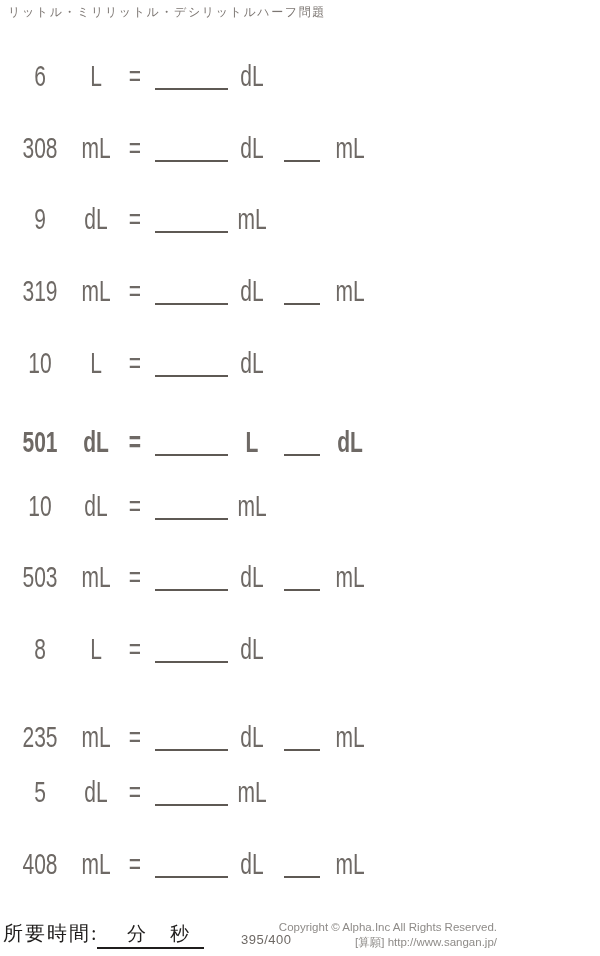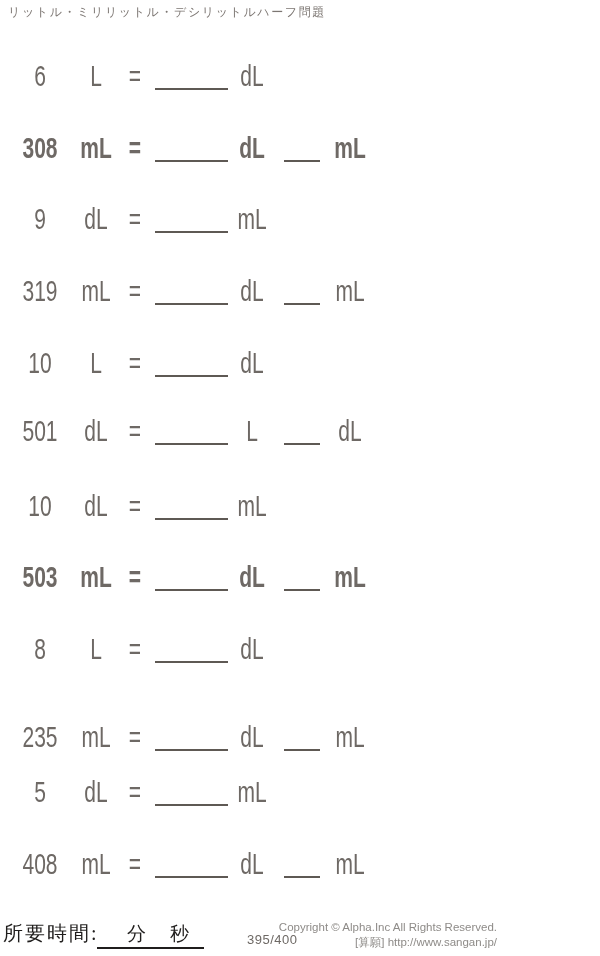--- a/index.html
+++ b/index.html
@@ -57,21 +57,21 @@
     border-bottom:2px solid var(--black);
   }
   .min,.sec{
     position:absolute;top:2px;
     font-family:"Liberation Serif",serif;
     font-size:19px;color:var(--black);
   }
   .min{left:30px;}
   .sec{left:73px;}
   .page-num{
-    position:absolute;left:247px;top:932px;
+    position:absolute;left:241px;top:932px;
     font-size:13px;letter-spacing:0.5px;
     color:var(--ink);
   }
   .copyright{
     position:absolute;right:7px;top:920px;
     font-size:11.5px;line-height:14px;
     color:var(--gray);text-align:left;white-space:nowrap;
   }
   .site{
     position:absolute;right:7px;top:935px;
@@ -88,21 +88,21 @@
 
   <div id="problems">
       <div class="row" style="top: 58px;">
       <span class="num ink">6</span>
       <span class="unit1 ink">L</span>
       <span class="eq ink">=</span>
       <span class="blank blank1"></span>
       <span class="unit2 ink">dL</span>
 
     </div>
-      <div class="row" style="top: 129.64px; font-weight: bold;">
+      <div class="row" style="top: 129.64px;">
       <span class="num ink">308</span>
       <span class="unit1 ink">mL</span>
       <span class="eq ink">=</span>
       <span class="blank blank1"></span>
       <span class="unit2 ink">dL</span>
       <span class="blank blank2"></span>
       <span class="unit3 ink">mL</span>
     </div>
       <div class="row" style="top: 201.28px;">
       <span class="num ink">9</span>
@@ -122,38 +122,38 @@
       <span class="unit3 ink">mL</span>
     </div>
       <div class="row" style="top: 344.56px;">
       <span class="num ink">10</span>
       <span class="unit1 ink">L</span>
       <span class="eq ink">=</span>
       <span class="blank blank1"></span>
       <span class="unit2 ink">dL</span>
 
     </div>
-      <div class="row" style="top: 413px;">
+      <div class="row" style="top: 424px; font-weight: bold;">
       <span class="num ink">501</span>
       <span class="unit1 ink">dL</span>
       <span class="eq ink">=</span>
       <span class="blank blank1"></span>
       <span class="unit2 ink">L</span>
       <span class="blank blank2"></span>
       <span class="unit3 ink">dL</span>
     </div>
       <div class="row" style="top: 487.84px;">
       <span class="num ink">10</span>
       <span class="unit1 ink">dL</span>
       <span class="eq ink">=</span>
       <span class="blank blank1"></span>
       <span class="unit2 ink">mL</span>
 
     </div>
-      <div class="row" style="top: 559.48px; font-weight: bold;">
+      <div class="row" style="top: 559.48px;">
       <span class="num ink">503</span>
       <span class="unit1 ink">mL</span>
       <span class="eq ink">=</span>
       <span class="blank blank1"></span>
       <span class="unit2 ink">dL</span>
       <span class="blank blank2"></span>
       <span class="unit3 ink">mL</span>
     </div>
       <div class="row" style="top: 631.12px;">
       <span class="num ink">8</span>

